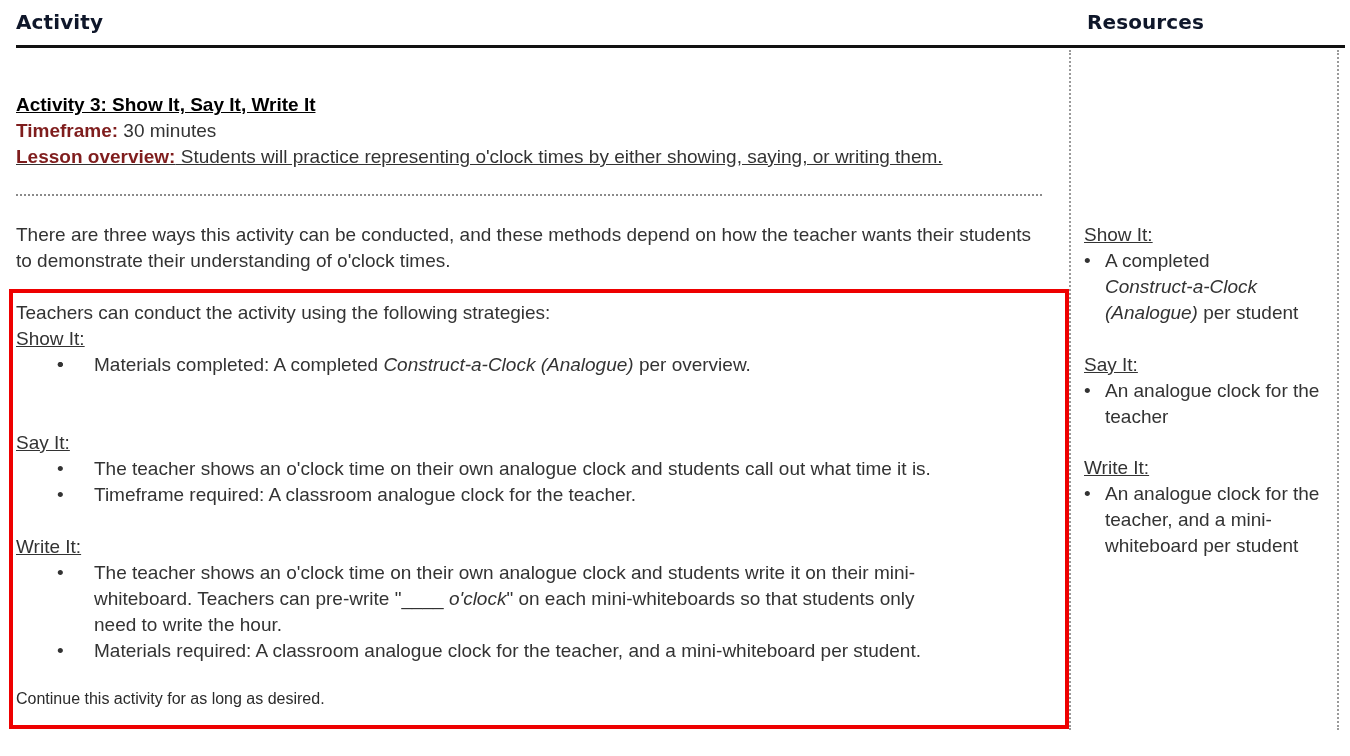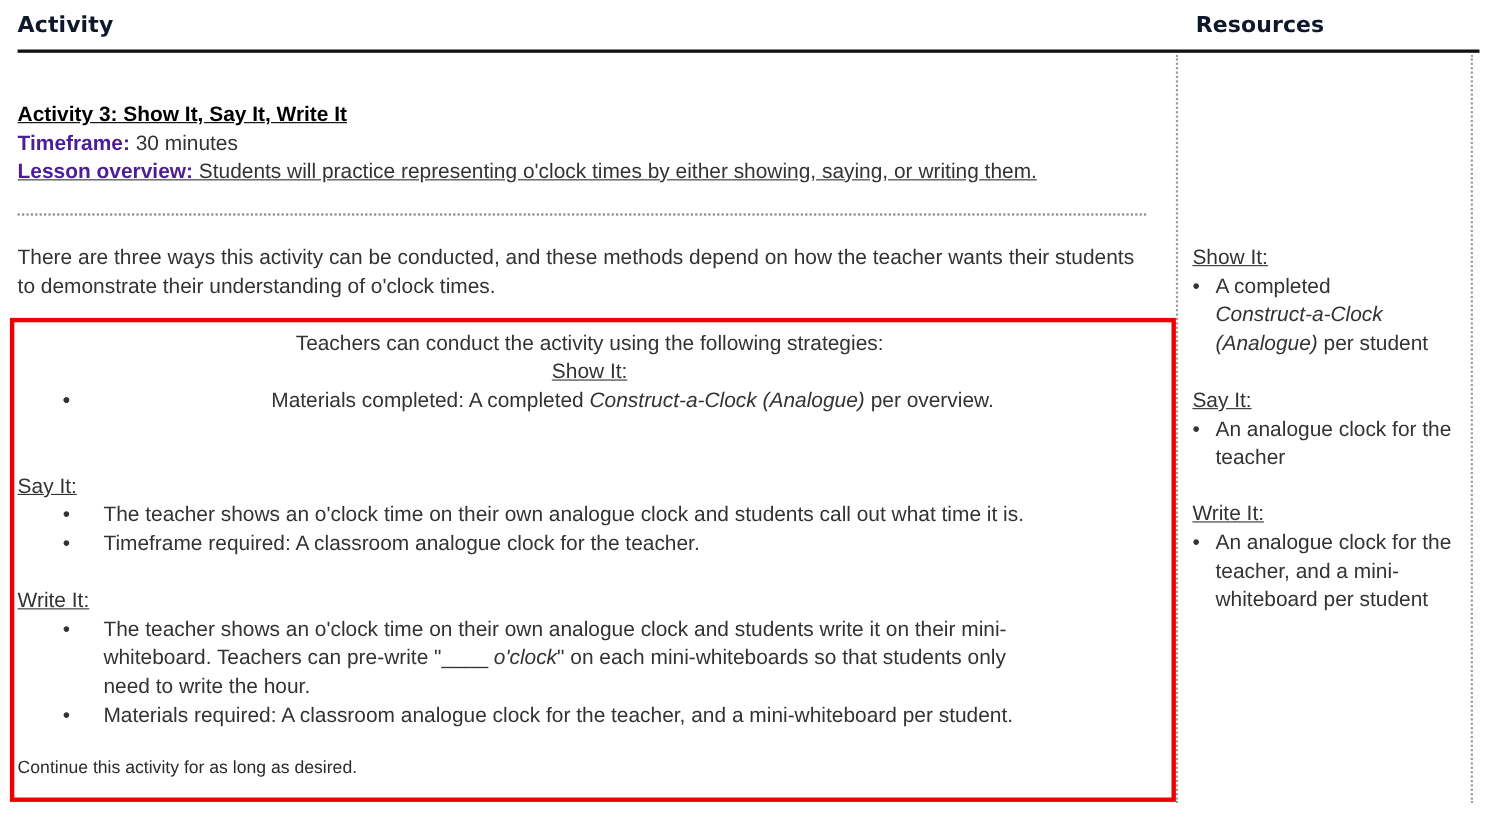--- a/index.html
+++ b/index.html
@@ -8,21 +8,21 @@
   .hdr { position:absolute; top:10px; font-family:"DejaVu Sans", sans-serif; font-weight:bold;
          font-size:20px; color:#0f172a; letter-spacing:0.1px; }
   .hdr-activity { left:16px; }
   .hdr-resources { left:1087px; }
   .hdr-rule { position:absolute; left:16px; top:45px; width:1329px; height:3px; background:#111; }
   .vdots { position:absolute; top:50px; width:0; height:680px; border-left:2px dotted #9a9a9a; }
   .vdots.left { left:1069px; }
   .vdots.right { left:1337px; }
 
   .txt { position:absolute; font-size:19px; line-height:26px; color:#333; }
-  .b { font-weight:bold; color:#4c1d95; }
+  .b { font-weight:bold; color:#7f1d1d; }
   .u { text-decoration:underline; }
   .i { font-style:italic; }
 
   .act-title { left:16px; top:92px; font-weight:bold; color:#000000; text-decoration:underline; }
   .timeframe { left:16px; top:118px; }
   .overview { left:16px; top:144px;text-decoration:underline; }
   .hdots { position:absolute; left:16px; top:194px; width:1026px; border-top:2px dotted #8a8a8a; }
   .intro { left:16px; top:222px; width:1030px; }
 
   .redbox { position:absolute; left:9px; top:289px; width:1052px; height:432px;
@@ -52,21 +52,21 @@
   <span class="b">Timeframe:</span><span> 30 minutes</span>
 </div>
 <div class="txt overview">
   <span class="b">Lesson overview:</span><span> Students will practice representing o'clock times by either showing, saying, or writing them.</span>
 </div>
 <div class="hdots"></div>
 <div class="txt intro">There are three ways this activity can be conducted, and these methods depend on how the teacher wants their students to demonstrate their understanding of o'clock times.</div>
 
 <div class="redbox" style="border-color: rgb(238, 0, 0);"></div>
 
-<div class="inner" style="top:300px;text-align:center;">
+<div class="inner" style="top:300px;">
   <div class="ln">Teachers can conduct the activity using the following strategies:</div>
   <div class="ln u">Show It:</div>
   <ul class="bullets">
     <li><span class="dot">•</span></li>
     <li><span class="dot">•</span><span>Materials completed: A completed </span><span class="i">Construct-a-Clock (Analogue)</span><span> per overview.</span></li>
   </ul>
 </div>
 
 <div class="inner" style="top:430px;">
   <div class="ln u">Say It:</div>

